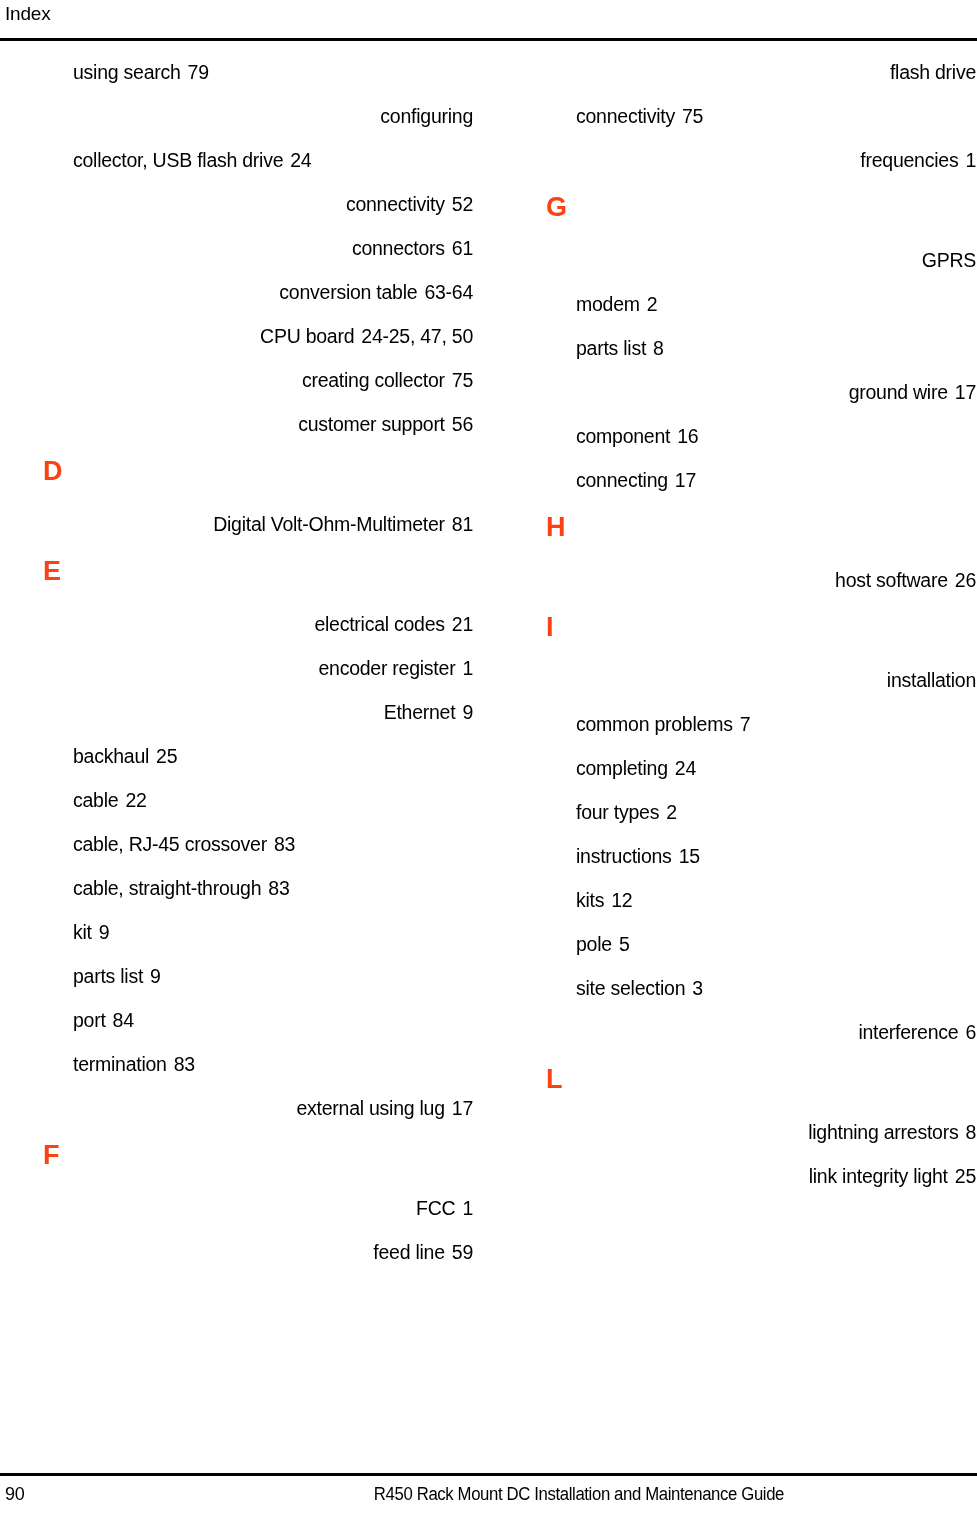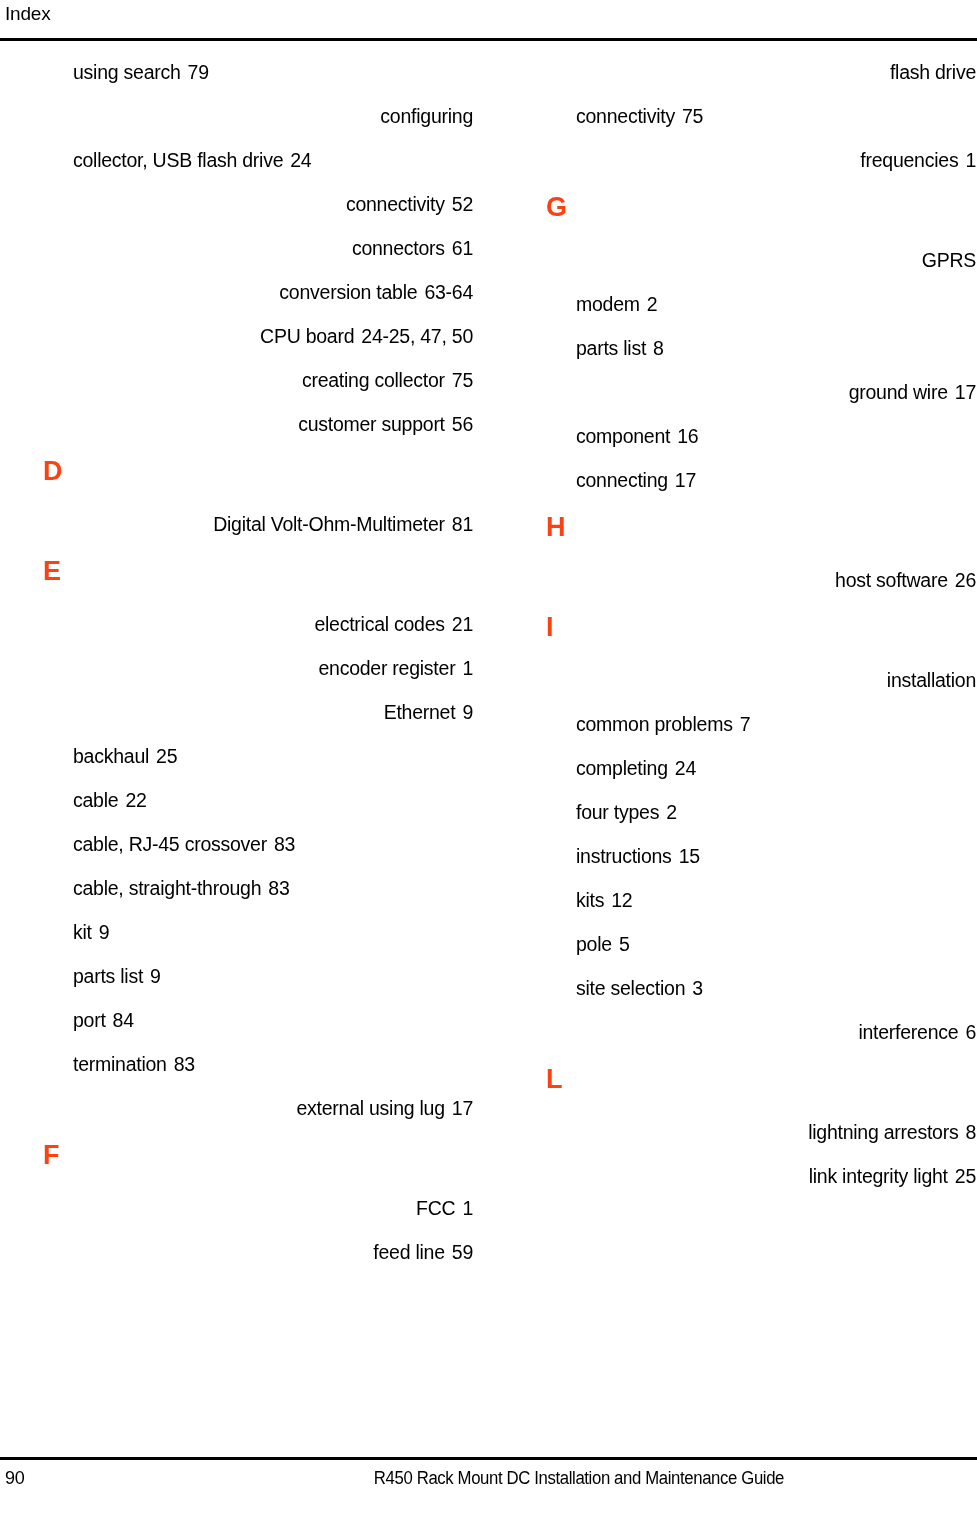--- a/index.html
+++ b/index.html
@@ -77,21 +77,21 @@
     font-weight: bold;
     color: #fa4213;
     margin: 18px 0 26px 0;
     letter-spacing: 0px;
   }
 
   
   .page-footer {
     position: absolute;
     left: 0;
-    bottom: 16px;
+    bottom: 0;
     width: 786px;
     height: 46px;
   }
   .footer-rule {
     position: absolute;
     left: 0;
     top: 0;
     width: 977px;
     height: 3px;
     background: #000000;

